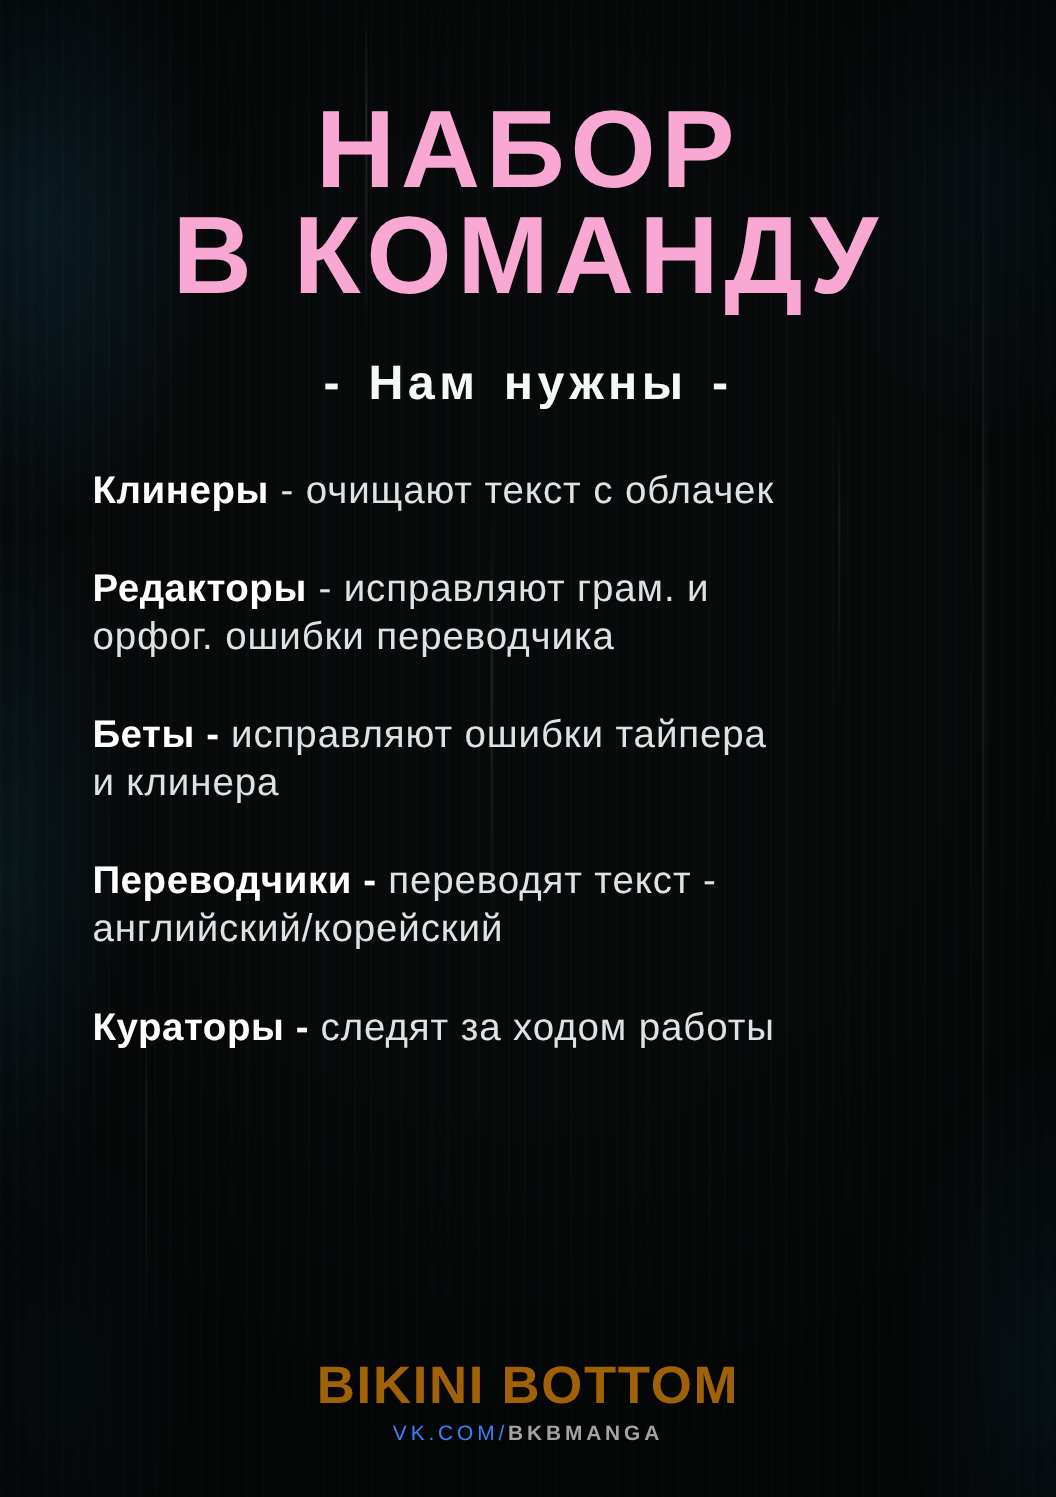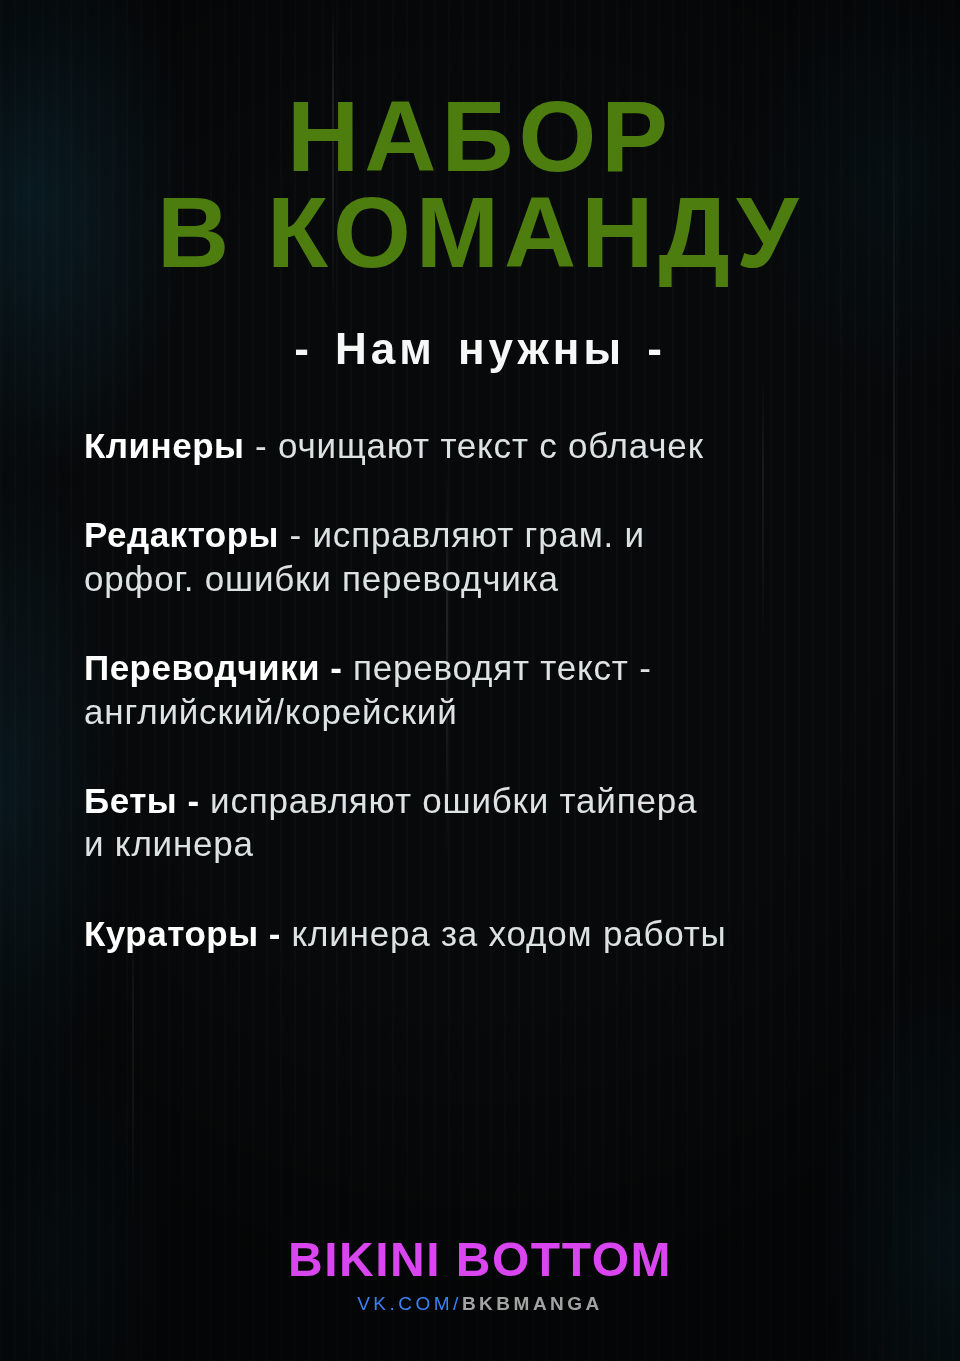--- a/index.html
+++ b/index.html
@@ -43,21 +43,21 @@
   .s5 { left: 132px; top: 900px;  height: 330px; opacity:.6; }
 
   
   .header { position: relative; text-align: center; padding-top: 88px; }
   .title {
     margin: 0;
     font-size: 100px;
     line-height: .96;
     font-weight: bold;
     letter-spacing: 5px;
-    color: #4d7c0f;
+    color: #f9a8d4;
   }
   .title .title-line { display: block; }
   .subtitle {
     margin-top: 44px;
     font-size: 44px;
     font-weight: bold;
     letter-spacing: 4px;
     word-spacing: 6px;
     color: #f6f8f8;
   }
@@ -82,21 +82,21 @@
   
   .footer {
     position: absolute;
     left: 0; right: 0; bottom: 46px;
     text-align: center;
   }
   .brand {
     font-size: 48px;
     font-weight: bold;
     letter-spacing: 1.5px;
-    color: #d946ef;
+    color: #a16207;
   }
   .vk {
     margin-top: 6px;
     font-size: 19px;
     letter-spacing: 3.5px;
   }
   .vk-prefix { color: #3b82f6; font-weight: normal; }
   .vk-handle { color: #a3a3a3; font-weight: bold; }
 </style>
 </head>
@@ -120,28 +120,28 @@
     <div class="subtitle">- Нам нужны -</div>
   </header>
 
   <main class="roles" id="roles">
     <p class="role"><b class="role-name">Клинеры</b> <span class="role-desc">- очищают текст с облачек</span></p>
 
 
     <p class="role"><b class="role-name">Редакторы</b> <span class="role-desc">- исправляют грам. и
 орфог. ошибки переводчика</span></p>
 
+    <p class="role"><b class="role-name">Беты -</b> <span class="role-desc">исправляют ошибки тайпера
+и клинера</span></p>
+
     <p class="role"><b class="role-name">Переводчики -</b> <span class="role-desc">переводят текст -
 английский/корейский</span></p>
 
-    <p class="role"><b class="role-name">Беты -</b> <span class="role-desc">исправляют ошибки тайпера
-и клинера</span></p>
 
-
-    <p class="role"><b class="role-name">Кураторы -</b> <span class="role-desc">клинера за ходом работы</span></p>
+    <p class="role"><b class="role-name">Кураторы -</b> <span class="role-desc">следят за ходом работы</span></p>
   </main>
 
   <footer class="footer">
     <div class="brand">BIKINI BOTTOM</div>
     <div class="vk"><span class="vk-prefix">VK.COM/</span><span class="vk-handle">BKBMANGA</span></div>
   </footer>
 
 </div>
 
 </body></html>

